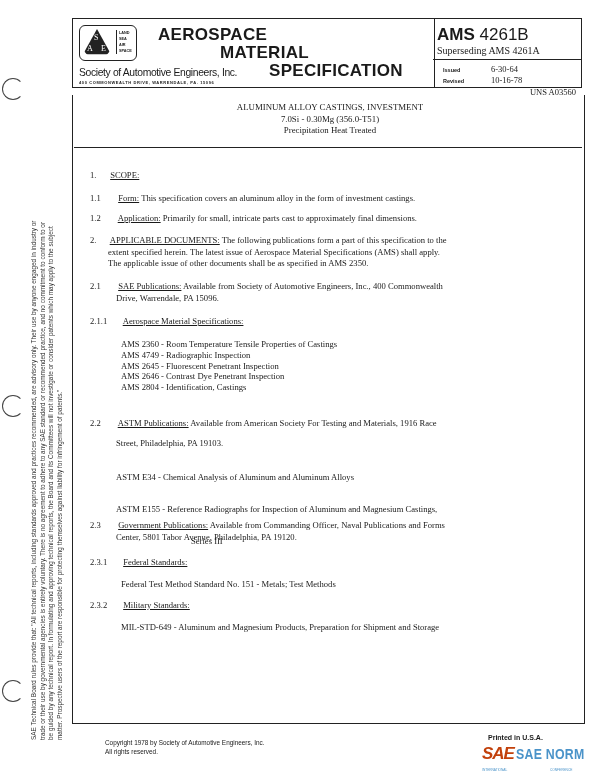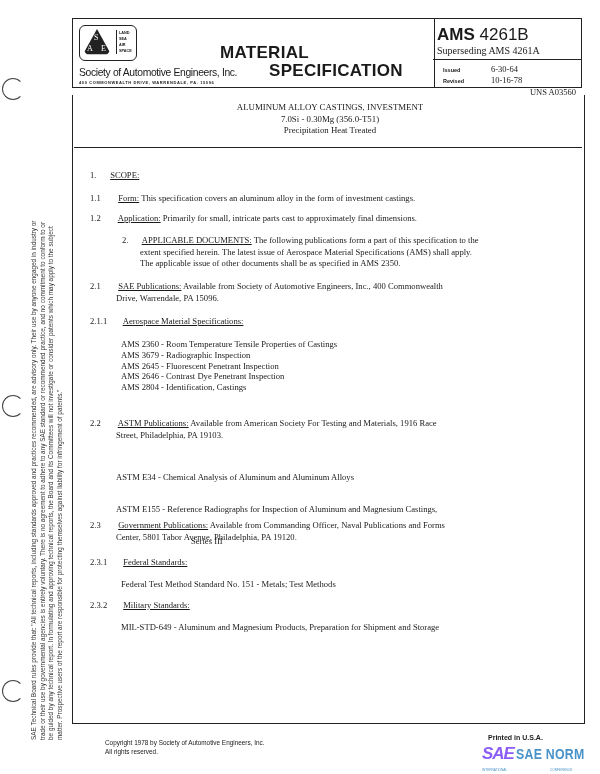--- a/index.html
+++ b/index.html
@@ -42,21 +42,21 @@
   
   .sec { position: absolute; font-size: 8.6px; line-height: 11.5px; }
   .num { display: inline-block; }
   .u { text-decoration: underline; }
   .list div { white-space: nowrap; }
 
   
   .copy { position: absolute; left: 105px; top: 738px; font-family: "Liberation Sans", sans-serif; font-size: 6.4px; line-height: 9px; }
   .printed { position: absolute; left: 488px; top: 734px; font-family: "Liberation Sans", sans-serif; font-size: 7px; font-weight: bold; }
   .watermark { position: absolute; left: 480px; top: 744px; width: 120px; height: 30px; }
-  .wm-sae { position: absolute; left: 2px; top: 0; font-family: "Liberation Sans", sans-serif; font-weight: bold; font-style: italic; font-size: 17px; color: #8b5cf6; letter-spacing: -1px; }
+  .wm-sae { position: absolute; left: 2px; top: 0; font-family: "Liberation Sans", sans-serif; font-weight: bold; font-style: italic; font-size: 17px; color: #c2410c; letter-spacing: -1px; }
   .wm-norm { position: absolute; left: 36px; top: 2px; font-family: "Liberation Sans", sans-serif; font-weight: bold; font-size: 14.5px; color: #4a93c9; letter-spacing: 0.3px; transform: scaleX(0.85); transform-origin: left; }
   .wm-line { position: absolute; top: 24px; font-family: "Liberation Sans", sans-serif; font-size: 3.2px; color: #4a93c9; }
 </style>
 </head>
 <body>
 
 <div class="hole" style="top:78px;"></div>
 <div class="hole" style="top:395px;"></div>
 <div class="hole" style="top:680px;"></div>
 
@@ -74,20 +74,21 @@
       <span style="left:4px;top:15px;">A</span>
       <span style="left:18px;top:15px;">E</span>
     </div>
     <div class="logo-words">
       <div>LAND</div>
       <div>SEA</div>
       <div>AIR</div>
       <div>SPACE</div>
     </div>
   </div>
+  <div class="title1">AEROSPACE</div>
   <div class="title2">MATERIAL</div>
   <div class="title3">SPECIFICATION</div>
   <div class="org">Society of Automotive Engineers, Inc.</div>
   <div class="addr">400 COMMONWEALTH DRIVE, WARRENDALE, PA. 15096</div>
 </div>
 
 <div class="hdr-right">
   <div class="ams-no">
     <span>AMS</span>
     <span class="num">4261B</span>
@@ -121,21 +122,21 @@
   <span class="u">Form:</span>
   <span>This specification covers an aluminum alloy in the form of investment castings.</span>
 </div>
 
 <div class="sec" style="left:90px;top:213px;">
   <span class="num" style="width:26px;">1.2</span>
   <span class="u">Application:</span>
   <span>Primarily for small, intricate parts cast to approximately final dimensions.</span>
 </div>
 
-<div class="sec" style="left:90px;top:235px;margin-left:32px;">
+<div class="sec" style="left:90px;top:235px;">
   <div>
     <span class="num" style="width:18px;">2.</span>
     <span class="u">APPLICABLE DOCUMENTS:</span>
     <span>The following publications form a part of this specification to the</span>
   </div>
   <div style="padding-left:18px;">extent specified herein.  The latest issue of Aerospace Material Specifications (AMS) shall apply.</div>
   <div style="padding-left:18px;">The applicable issue of other documents shall be as specified in AMS 2350.</div>
 </div>
 
 <div class="sec" style="left:90px;top:281px;">
@@ -147,33 +148,33 @@
   <div style="padding-left:26px;">Drive, Warrendale, PA 15096.</div>
 </div>
 
 <div class="sec" style="left:90px;top:316px;">
   <span class="num" style="width:31px;">2.1.1</span>
   <span class="u">Aerospace Material Specifications:</span>
 </div>
 
 <div class="sec list" style="left:121px;top:339px;line-height:10.8px;">
   <div>AMS 2360 - Room Temperature Tensile Properties of Castings</div>
-  <div>AMS 3679 - Radiographic Inspection</div>
+  <div>AMS 4749 - Radiographic Inspection</div>
   <div>AMS 2645 - Fluorescent Penetrant Inspection</div>
   <div>AMS 2646 - Contrast Dye Penetrant Inspection</div>
   <div>AMS 2804 - Identification, Castings</div>
 </div>
 
 <div class="sec" style="left:90px;top:418px;">
   <div>
     <span class="num" style="width:26px;">2.2</span>
     <span class="u">ASTM Publications:</span>
     <span>Available from American Society For Testing and Materials, 1916 Race</span>
   </div>
-  <div style="padding-left:26px;">Street, Philadelphia, PA 19103.</div>
+  <div style="padding-left:26px;margin-top:8px;">Street, Philadelphia, PA 19103.</div>
 </div>
 
 <div class="sec list" style="left:116px;top:450px;line-height:10.8px;white-space:pre;">
   <div>ASTM E34   - Chemical Analysis of Aluminum and Aluminum Alloys</div>
   <div>ASTM E155 - Reference Radiographs for Inspection of Aluminum and Magnesium Castings,</div>
   <div style="padding-left:75px;">Series III</div>
 </div>
 
 <div class="sec" style="left:90px;top:520px;">
   <div>

